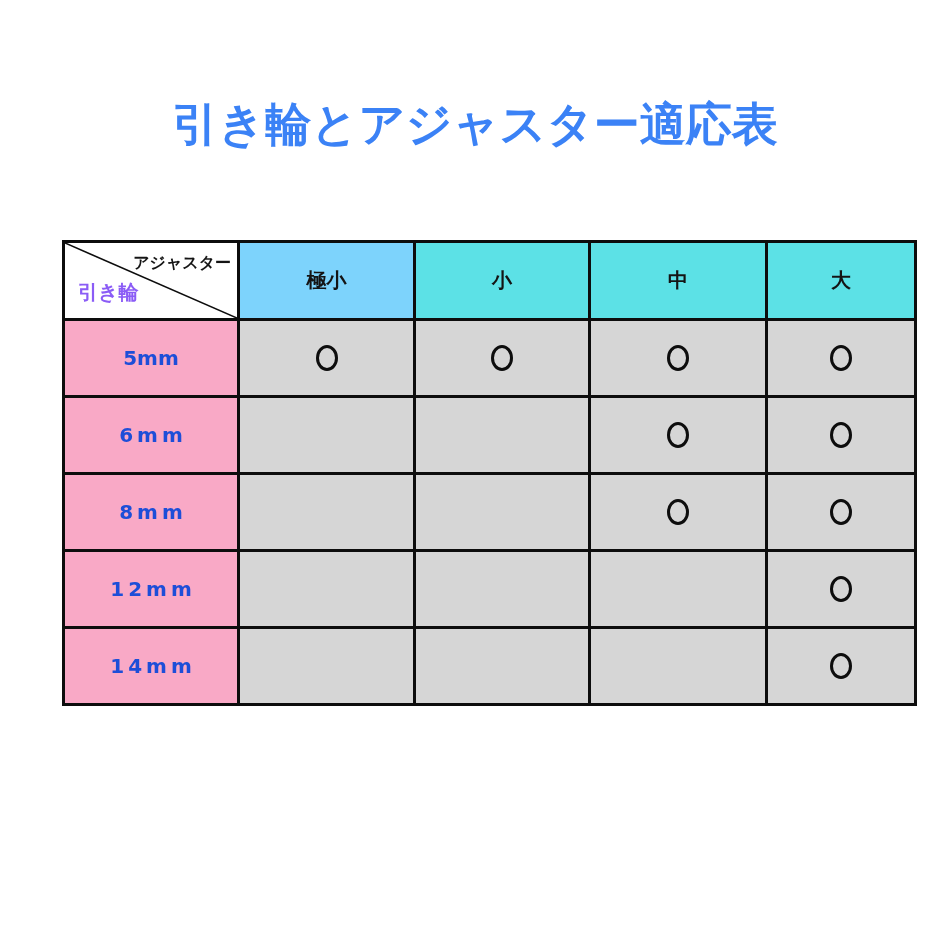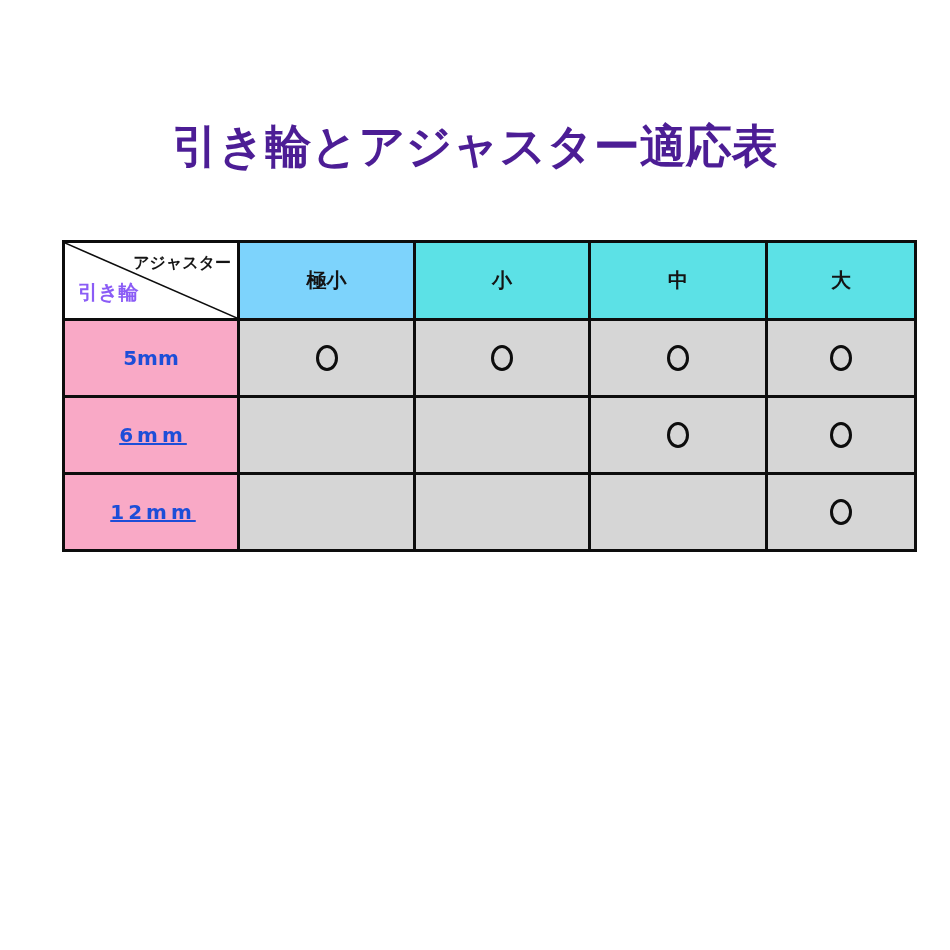--- a/index.html
+++ b/index.html
@@ -68,37 +68,37 @@
   th.colhead {
     font-size: 20px;
     font-weight: bold;
     color: #141414;
   }
   tbody th.rowlabel {
     font-size: 20px;
     font-weight: bold;
     color: #1d4ed8;
   }
-  tbody th.rowlabel.spaced { letter-spacing: 4px; text-indent: 4px; text-decoration: underline; }
+  tbody th.rowlabel.spaced { letter-spacing: 4px; text-indent: 4px; }
   .mark {
     display: inline-block;
     width: 22px;
     height: 26px;
     border: 3px solid #0d0d0d;
     border-radius: 50%;
     background: transparent;
     vertical-align: middle;
   }
 </style>
 </head>
 <body>
 
 <div class="canvas">
 
-  <h1 class="title" style="color: #4c1d95; margin-top: 22px;">引き輪とアジャスター適応表</h1>
+  <h1 class="title" style="color: #3b82f6;">引き輪とアジャスター適応表</h1>
 
   <table class="compat">
     <colgroup>
       <col style="width:175px">
       <col style="width:176px">
       <col style="width:175px">
       <col style="width:177px">
       <col style="width:149px">
     </colgroup>
     <thead>
@@ -125,21 +125,35 @@
           <td style="background: rgb(214, 214, 214);"><span class="mark"></span></td>
         </tr>
         <tr>
           <th class="rowlabel spaced" style="background: rgb(249, 169, 198);">6mm</th>
           <td style="background: rgb(214, 214, 214);"></td>
           <td style="background: rgb(214, 214, 214);"></td>
           <td style="background: rgb(214, 214, 214);"><span class="mark"></span></td>
           <td style="background: rgb(214, 214, 214);"><span class="mark"></span></td>
         </tr>
         <tr>
+          <th class="rowlabel spaced" style="background: rgb(249, 169, 198);">8mm</th>
+          <td style="background: rgb(214, 214, 214);"></td>
+          <td style="background: rgb(214, 214, 214);"></td>
+          <td style="background: rgb(214, 214, 214);"><span class="mark"></span></td>
+          <td style="background: rgb(214, 214, 214);"><span class="mark"></span></td>
+        </tr>
+        <tr>
           <th class="rowlabel spaced" style="background: rgb(249, 169, 198);">12mm</th>
+          <td style="background: rgb(214, 214, 214);"></td>
+          <td style="background: rgb(214, 214, 214);"></td>
+          <td style="background: rgb(214, 214, 214);"></td>
+          <td style="background: rgb(214, 214, 214);"><span class="mark"></span></td>
+        </tr>
+        <tr>
+          <th class="rowlabel spaced" style="background: rgb(249, 169, 198);">14mm</th>
           <td style="background: rgb(214, 214, 214);"></td>
           <td style="background: rgb(214, 214, 214);"></td>
           <td style="background: rgb(214, 214, 214);"></td>
           <td style="background: rgb(214, 214, 214);"><span class="mark"></span></td>
         </tr>
       </tbody>
   </table>
 
 </div>
 

